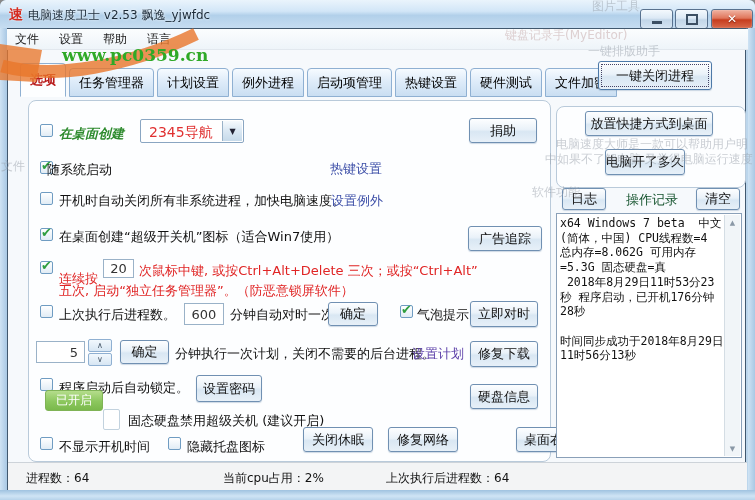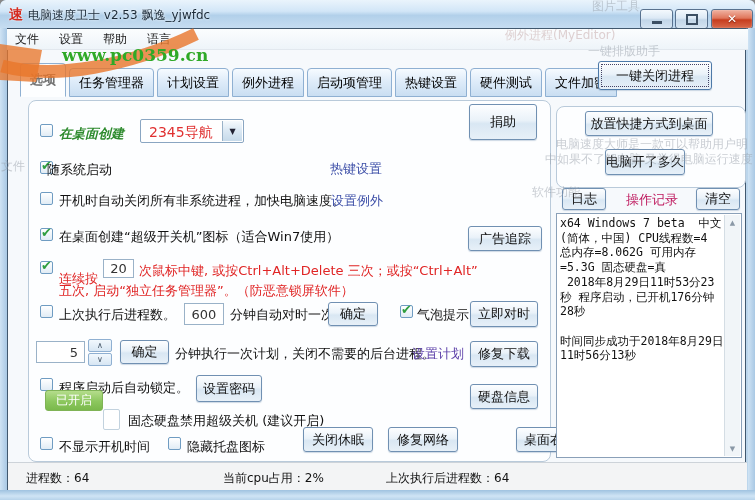--- a/index.html
+++ b/index.html
@@ -30,21 +30,21 @@
     border:1px solid #41586e;background:#f6f9fc;box-sizing:border-box;}
   .aero-side{position:absolute;top:28px;width:7px;height:463px;
     background:linear-gradient(90deg,#cfe3f4,#a9c8e4);}
   .aero-bottom{position:absolute;left:0;top:490px;width:755px;height:10px;
     background:linear-gradient(#9fc2e0,#cfe4f5 60%,#b7d3ea);}
   
   .tabs{position:absolute;left:20px;top:63px;height:34px;display:flex;align-items:flex-end;gap:3px;z-index:5;}
   .tab{height:27px;line-height:27px;padding:0 9px;font-size:13px;color:#000;
     background:linear-gradient(#f6fbff,#dfecf9 45%,#c9def2);
     border:1px solid #8fb0d2;border-bottom:1px solid #8fb0d2;border-radius:4px 4px 0 0;}
-  .tab.active{height:32px;line-height:32px;background:#fdfeff;color:#737373;
+  .tab.active{height:32px;line-height:32px;background:#fdfeff;color:#b91c1c;
     border-bottom:1px solid #fdfeff;font-weight:bold;}
   
   .btn{position:absolute;box-sizing:border-box;border:1px solid #7090b2;border-radius:3px;
     background:linear-gradient(#fdfeff,#eaf2f9 45%,#d9e7f3 55%,#e7f0f8);
     font-size:13px;color:#111;display:flex;align-items:center;justify-content:center;
     box-shadow:0 1px 1px rgba(120,150,180,.35);z-index:10;}
   .btn.focus{outline:1px dotted #446;outline-offset:-4px;border-color:#4d79a8;}
   .cb{position:absolute;width:13px;height:13px;box-sizing:border-box;border:1px solid #6f9cc2;
     background:linear-gradient(#ffffff,#e1ecf5);border-radius:2px;z-index:10;}
   .cb i{position:absolute;left:0px;top:-4px;font-style:normal;font-weight:bold;color:#2f9e3f;font-size:13px;}
@@ -143,21 +143,21 @@
 
   <div class="groupbox" style="left:28px;top:100px;width:521px;height:360px;"></div>
   <div class="groupbox" style="left:556px;top:106px;width:188px;height:80px;"></div>
 
   <span class="cb" style="left:40px;top:124px;"></span>
   <span class="lbl green" style="left:59px;top:125px;">在桌面创建</span>
   <div class="dd">
     <span class="dd-val">2345导航</span>
     <span class="dd-arrow">▼</span>
   </div>
-  <div class="btn" style="left:469px;top:104px;width:68px;height:36px;">捐助</div>
+  <div class="btn" style="left:469px;top:118px;width:68px;height:25px;">捐助</div>
 
   <span class="cb" style="left:40px;top:161px;">
       <i>✔</i>
     </span>
   <span class="lbl" style="left:47px;top:161px;">随系统启动</span>
   <span class="link" style="left:330px;top:160px;">热键设置</span>
 
   <span class="cb" style="left:40px;top:192px;"></span>
   <span class="lbl" style="left:59px;top:192px;">开机时自动关闭所有非系统进程，加快电脑速度。</span>
   <span class="link" style="left:331px;top:192px;">设置例外</span>
@@ -210,21 +210,21 @@
   <span class="lbl" style="left:59px;top:438px;">不显示开机时间</span>
   <span class="cb" style="left:168px;top:437px;"></span>
   <span class="lbl" style="left:187px;top:438px;">隐藏托盘图标</span>
   <div class="btn" style="left:303px;top:427px;width:70px;height:25px;">关闭休眠</div>
   <div class="btn" style="left:388px;top:427px;width:70px;height:25px;">修复网络</div>
   <div class="btn" style="left:472px;top:427px;width:68px;height:25px;margin-left:44px;">桌面右键</div>
 
   <div class="btn" style="left:585px;top:111px;width:128px;height:25px;">放置快捷方式到桌面</div>
   <div class="btn" style="left:605px;top:149px;width:80px;height:26px;">电脑开了多久</div>
   <div class="btn" style="left:562px;top:188px;width:44px;height:22px;">日志</div>
-  <span class="lbl" style="left:626px;top:191px;color:#be185d;">操作记录</span>
+  <span class="lbl" style="left:626px;top:191px;color:#14532d;">操作记录</span>
   <div class="btn" style="left:696px;top:188px;width:44px;height:22px;">清空</div>
 
   <div class="logbox">
     <div class="logtext">x64 Windows 7 beta  中文(简体，中国) CPU线程数=4 总内存=8.062G 可用内存=5.3G 固态硬盘=真
  2018年8月29日11时53分23秒 程序启动，已开机176分钟28秒
 
 时间同步成功于2018年8月29日11时56分13秒</div>
     <div class="logscroll">
       <span class="up">▲</span>
       <span class="dn">▼</span>
@@ -235,21 +235,21 @@
     <span style="left:18px;">进程数：64</span>
     <span style="left:215px;">当前cpu占用：2%</span>
     <span style="left:378px;">上次执行后进程数：64</span>
   </div>
 
   <svg class="wm" style="left:0;top:14px;" width="200" height="75" viewBox="0 0 200 75">
     <path d="M2,52 C55,66 130,52 196,20" stroke="#e8762a" stroke-width="13" fill="none" opacity="0.8"></path>
     <path d="M0,30 L42,36 L36,68 L0,66 Z" fill="#e8762a" opacity="0.78"></path>
   </svg>
   <span class="wm wm-url">www.pc0359.cn</span>
-  <span class="wm wm-pink" style="left:505px;top:27px;">例外进程(MyEditor)</span>
+  <span class="wm wm-pink" style="left:505px;top:27px;">键盘记录手(MyEditor)</span>
   <span class="wm wm-faint" style="left:588px;top:43px;">一键排版助手</span>
   <span class="wm wm-faint" style="left:592px;top:-2px;">图片工具</span>
   <span class="wm wm-faint" style="left:556px;top:136px;">电脑速度大师是一款可以帮助用户明</span>
   <span class="wm wm-faint" style="left:545px;top:151px;">中如果不了解电脑 又觉得电脑运行速度</span>
   <span class="wm wm-faint" style="left:532px;top:184px;">软件功能</span>
   <span class="wm wm-faint" style="left:1px;top:158px;">文件</span>
 
 </div>
 
 </body></html>

